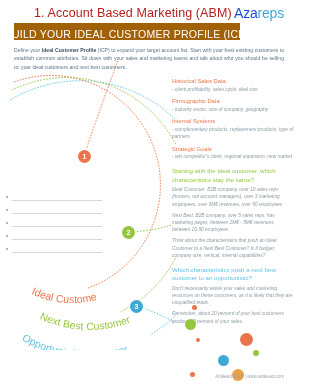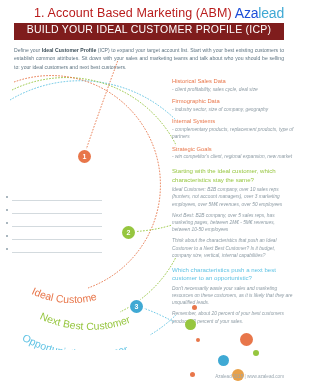--- a/index.html
+++ b/index.html
@@ -23,23 +23,23 @@
     margin-left:20px;
   }
   .logo{
     position:absolute;right:0;top:-1px;
     font-size:14px;letter-spacing:-.2px;white-space:nowrap;
   }
   .logo .aza{color:#1d4ed8;}
   .logo .lead{color:#3fa9d4;}
 
   .banner{
-    position:absolute;left:14px;top:23px;width:270px;height:17px;
-    background:#7f1d1d;
-    display:flex;align-items:flex-start;justify-content:center;
+    position:absolute;left:14px;top:23px;width:226px;height:17px;
+    background:#a16207;
+    display:flex;align-items:flex-end;justify-content:center;
   }
   .banner-text{
     color:#ffffff;font-size:10.5px;letter-spacing:.25px;white-space:nowrap;
   }
 
   .intro{
     position:absolute;left:14px;top:46px;width:270px;
     font-size:5.1px;line-height:1.62;color:#5d7380;text-align:justify;
   }
   .intro b{color:#3c4f59;font-weight:bold;}
@@ -88,21 +88,21 @@
   }
 </style>
 </head>
 <body>
 
 <div class="page">
 
   <div class="title-row">
     <div class="doc-title">1. Account Based Marketing (ABM)</div>
     <div class="logo">
-      <span class="aza">Aza</span><span class="lead">lead</span>
+      <span class="aza">Aza</span><span class="lead">reps</span>
     </div>
   </div>
 
   <div class="banner">
     <span class="banner-text">BUILD YOUR IDEAL CUSTOMER PROFILE (ICP)</span>
   </div>
 
   <div class="intro">
     <span>Define your </span><b>Ideal Customer Profile</b><span> (ICP) to expand your target account list. Start with your best existing customers to establish common attributes. Sit down with your sales and marketing teams and talk about who you should be selling to: your ideal customers and next best customers.</span>
   </div>

